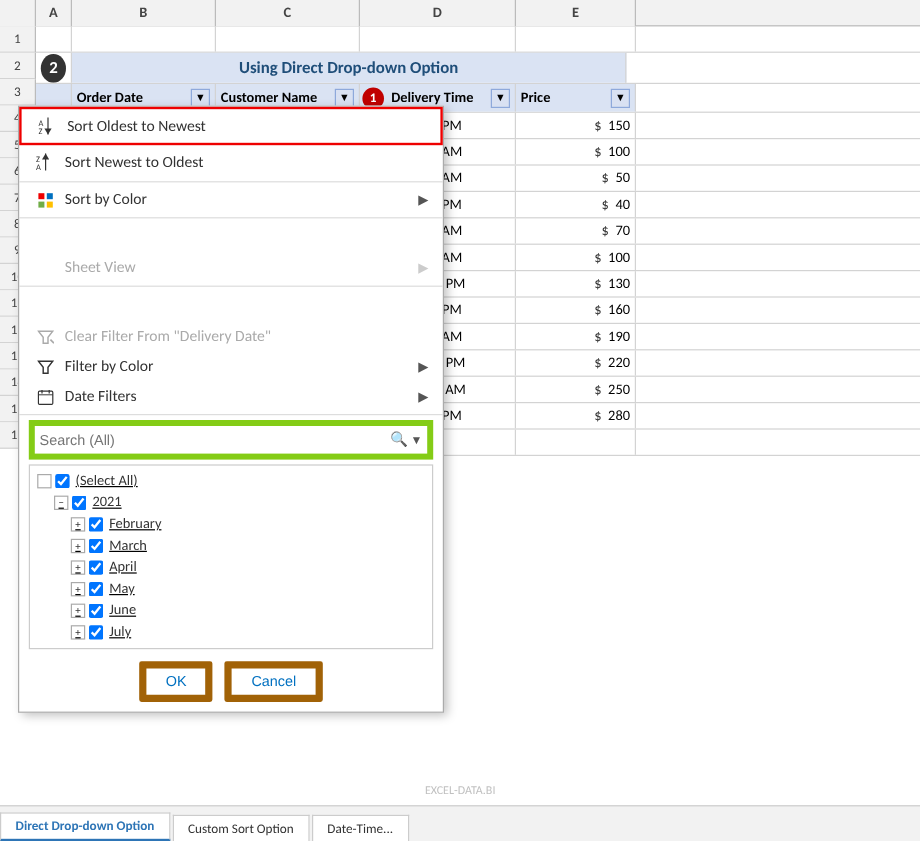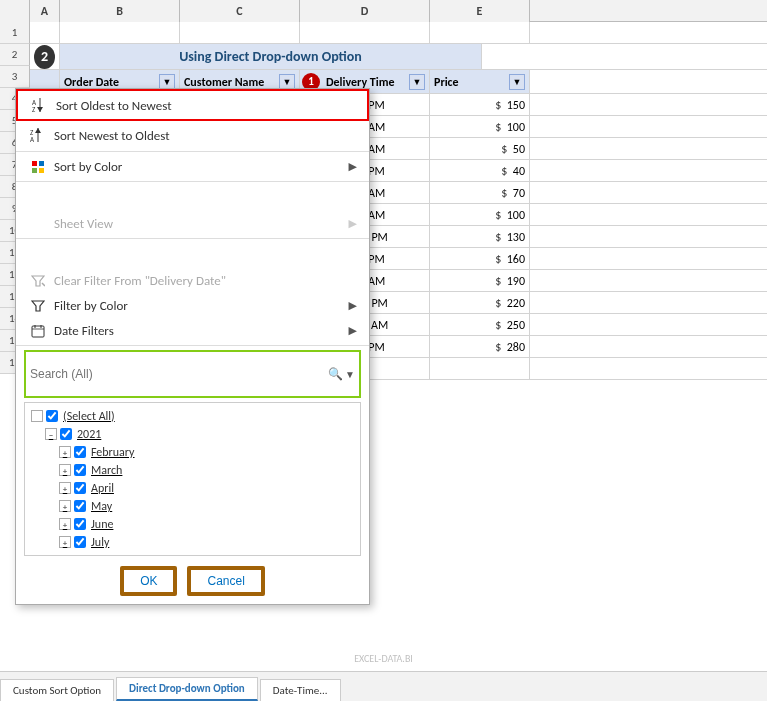--- a/index.html
+++ b/index.html
@@ -187,22 +187,22 @@
       border: none;
       border-top: 1px solid #ddd;
       margin: 2px 0;
     }
 
     
     .search-box {
       margin: 4px 8px;
       display: flex;
       align-items: center;
-      border: 2px solid #84cc16;
-      padding: 15px 4px;
+      border: 5px solid #84cc16;
+      padding: 4px 4px;
     }
 
     .search-input {
       border: none;
       outline: none;
       flex: 1;
       font-size: 12px;
       color: #999;
     }
 
@@ -250,21 +250,21 @@
     .dialog-buttons {
       display: flex;
       justify-content: center;
       gap: 10px;
       padding: 8px;
     }
 
     .dialog-btn {
       padding: 4px 16px;
       font-size: 12px;
-      border: 4px solid #a16207;
+      border: 6px solid #a16207;
       background: #fff;
       color: #0070c0;
       cursor: pointer;
       border-radius: 2px;
     }
 
     
     .sheet-tabs {
       position: absolute;
       bottom: 0;
@@ -354,21 +354,21 @@
       <div class="grid-cell col-b"></div>
       <div class="grid-cell col-c"></div>
       <div class="grid-cell col-d"></div>
       <div class="grid-cell col-e"></div>
     </div>
 
     <div class="grid-row" style="height:26px;">
       <div class="grid-cell col-a">
         <span class="badge badge-dark">2</span>
       </div>
-      <div class="grid-cell" style="width:422px; background:#dae3f3;">
+      <div class="grid-cell" style="width:462px; background:#dae3f3;">
         <span class="title-row" style="width:100%; text-align:center;">Using Direct Drop-down Option</span>
       </div>
     </div>
 
     <div class="grid-row header-filter-row" style="height:24px;">
       <div class="grid-cell col-a" style="background:#dae3f3;"></div>
       <div class="grid-cell col-b" style="background:#dae3f3; justify-content:space-between;gap:30px;">
         <span>Order Date</span>
         <span class="filter-btn">▼</span>
       </div>
@@ -628,18 +628,18 @@
     <div class="dialog-buttons">
       <button class="dialog-btn">OK</button>
       <button class="dialog-btn">Cancel</button>
     </div>
 
   </div>
 
   <div class="watermark">EXCEL-DATA.BI</div>
 
   <div class="sheet-tabs">
+    <div class="sheet-tab active">Direct Drop-down Option</div>
     <div class="sheet-tab">Custom Sort Option</div>
-    <div class="sheet-tab active">Direct Drop-down Option</div>
     <div class="sheet-tab">Date-Time...</div>
   </div>
 
 </div>
 
 </body></html>

